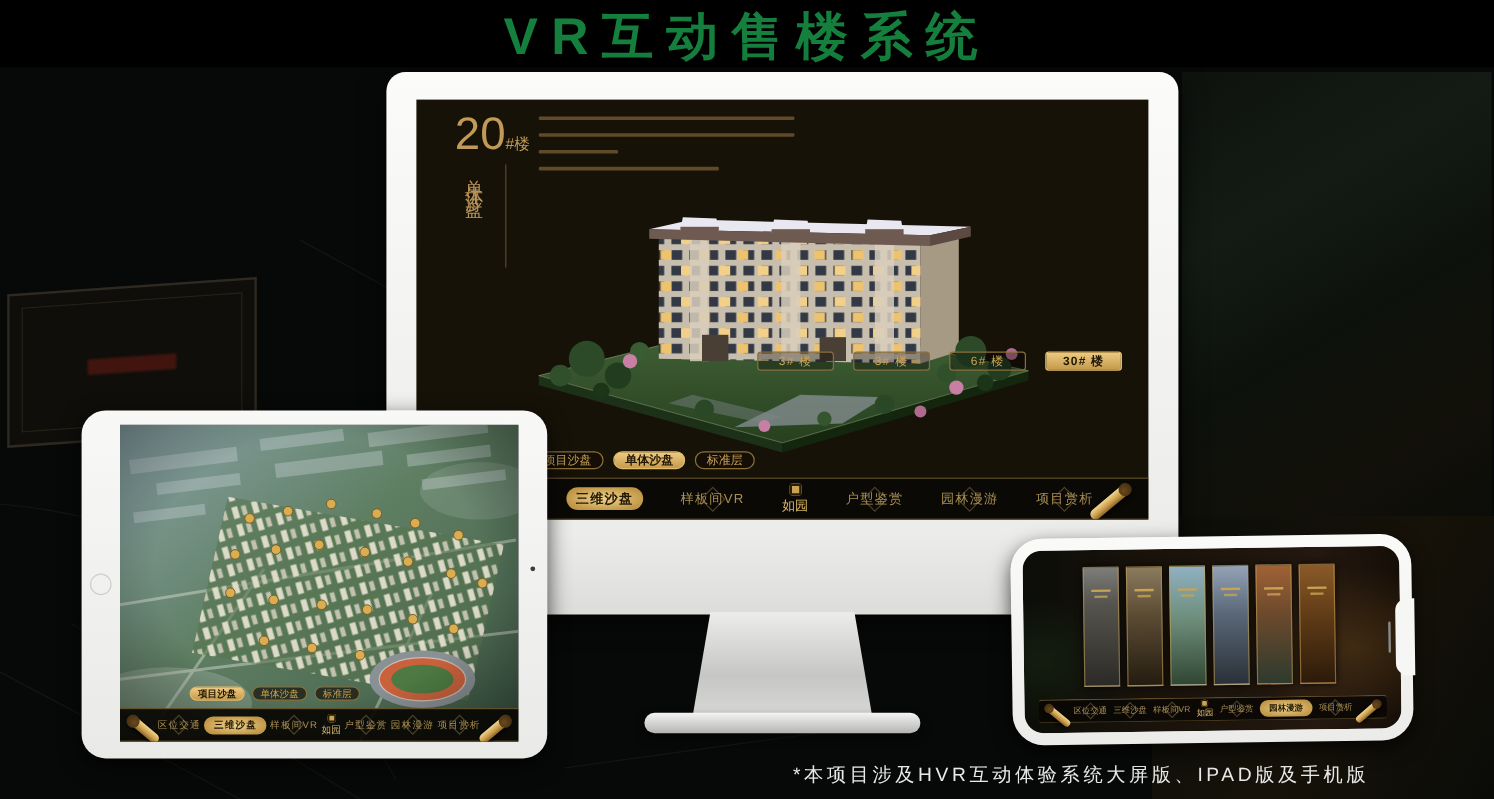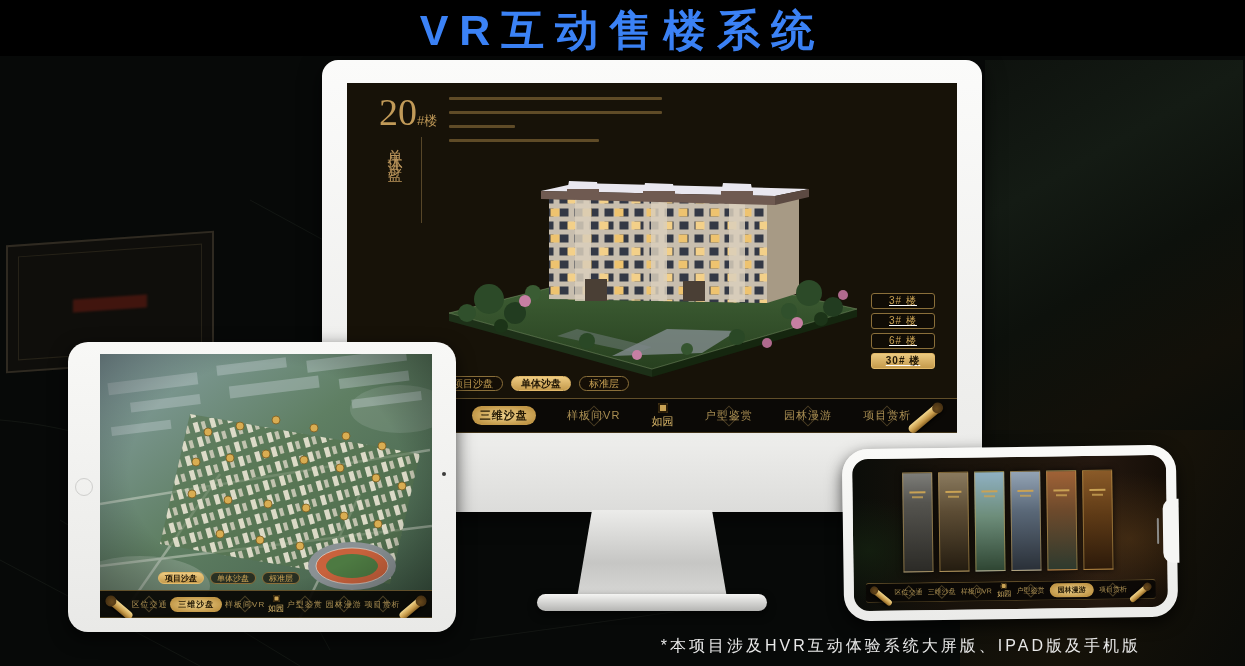--- a/index.html
+++ b/index.html
@@ -23,21 +23,21 @@
   }
   .bg-plaque {
     position:absolute; left:6px; top:238px; width:208px; height:128px;
     border:2px solid #2f2a21; background:#0f0e0b; transform:skewY(-4deg);
   }
   .bg-plaque-inner { position:absolute; inset:10px; border:1px solid #262218; }
   .bg-plaque-red { width:74px; height:13px; margin:46px auto 0; background:#521810; filter:blur(1px); opacity:.75; }
   
   .page-title {
     position:absolute; left:0; top:2px; width:100%; text-align:center;
-    font-size:43px; font-weight:bold; letter-spacing:11px; color:#3b82f6;
+    font-size:43px; font-weight:bold; letter-spacing:11px; color:#15803d;
   }
   .footnote {
     position:absolute; right:104px; top:636px;
     font-size:16px; letter-spacing:3px; color:#e9e9e9;
   }
   
   .pill {
     display:inline-flex; align-items:center; justify-content:center;
     border-radius:9px; border:1px solid #8a6f3a; color:#c9a254;
     background:rgba(18,13,6,.65); white-space:nowrap;
@@ -92,31 +92,31 @@
     background:linear-gradient(180deg,#ececea,#c6c6c4 60%,#d8d8d6);
     clip-path:polygon(10% 0, 90% 0, 100% 100%, 0% 100%);
   }
   .monitor-base {
     position:absolute; left:537px; top:594px; width:230px; height:17px;
     border-radius:9px; background:linear-gradient(180deg,#f4f4f2,#b4b4b2);
     box-shadow:0 4px 8px rgba(0,0,0,.6);
   }
   
   .headline { position:absolute; left:32px; top:10px; }
-  .headline-num { font-family:Liberation Serif, serif; font-size:38px; color:#c19a58; line-height:1; }
+  .headline-num { font-family:Liberation Sans, sans-serif; font-size:38px; color:#c19a58; line-height:1; }
   .headline-suffix { font-size:13px; color:#c19a58; }
   .headline-title {
     writing-mode:vertical-rl; font-family:"DejaVu Serif", serif;
     font-size:15px; letter-spacing:6px; color:#b8935a; margin-top:6px; margin-left:6px;
   }
   .headline-rule { position:absolute; left:74px; top:54px; width:1px; height:86px; background:rgba(185,150,90,.4); }
   .desc-lines { position:absolute; left:102px; top:14px; width:215px; }
   .desc-line { height:3px; background:rgba(154,122,66,.55); margin-bottom:11px; border-radius:1px; }
   .building-svg { position:absolute; left:90px; top:58px; }
-  .floor-col { position:absolute; right:22px; top:210px; display:flex; flex-direction:column; gap:4px;text-decoration:underline; }
+  .floor-col { position:absolute; right:22px; top:210px; display:flex; gap:16px; }
   .floor-btn {
     width:64px; height:16px; font-size:10px; letter-spacing:1px;
     display:flex; align-items:center; justify-content:center;
     border:1px solid #8a6f3a; border-radius:3px; color:#c9a254; background:rgba(0,0,0,.3);
   }
   .floor-btn.active {
     background:linear-gradient(180deg,#ecca80,#c49a4c); color:#221806;
     border-color:#e3ba6a; font-weight:bold;
   }
   .subtabs { position:absolute; left:96px; bottom:42px; display:flex; gap:8px; }

